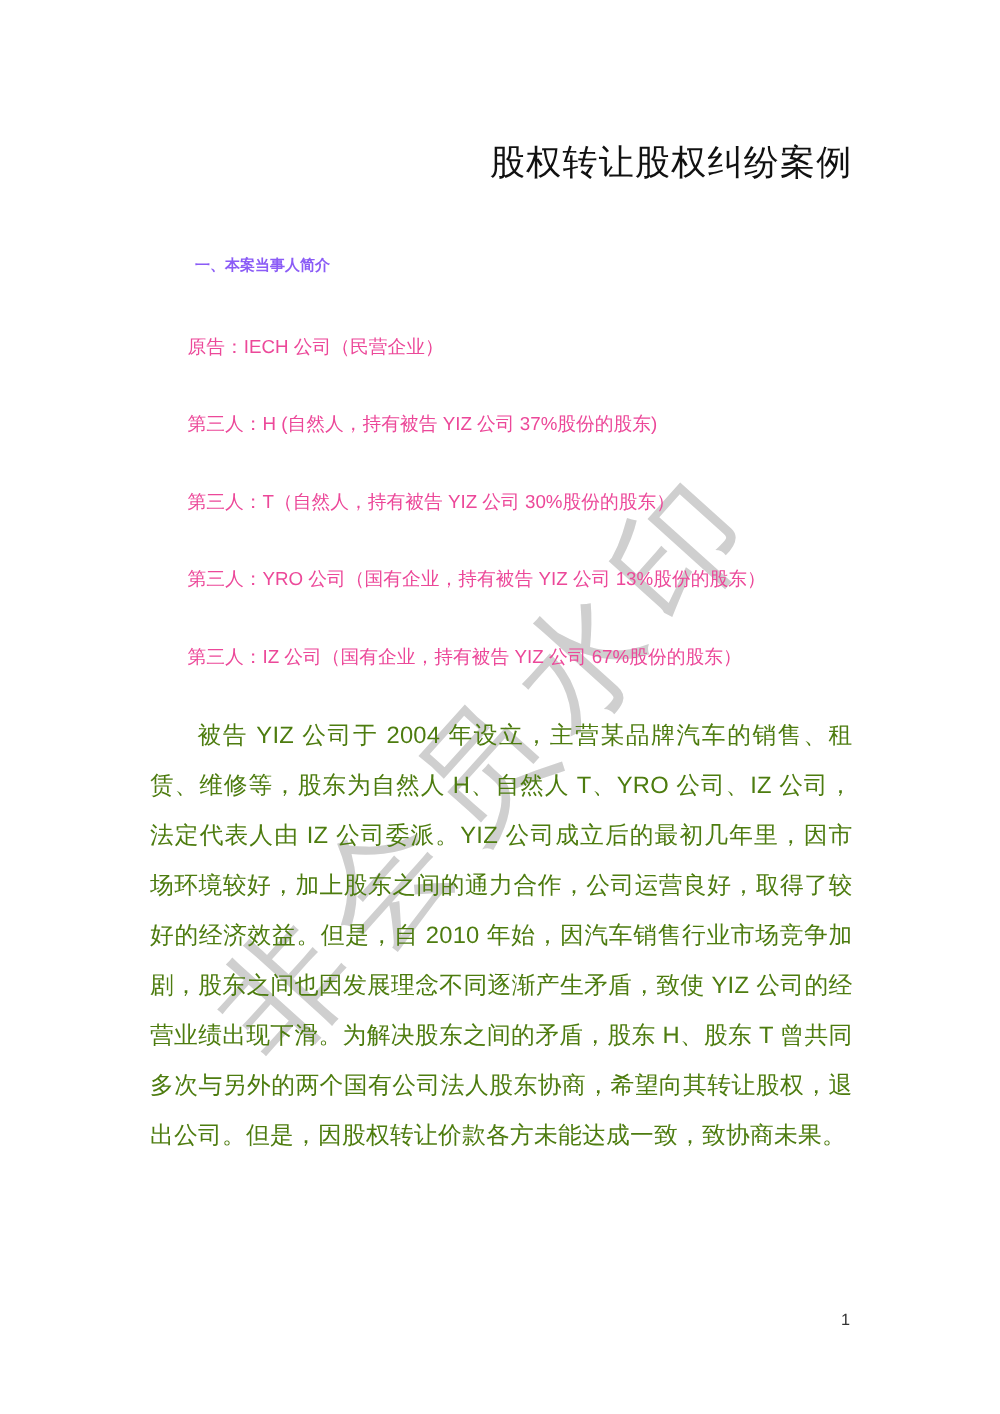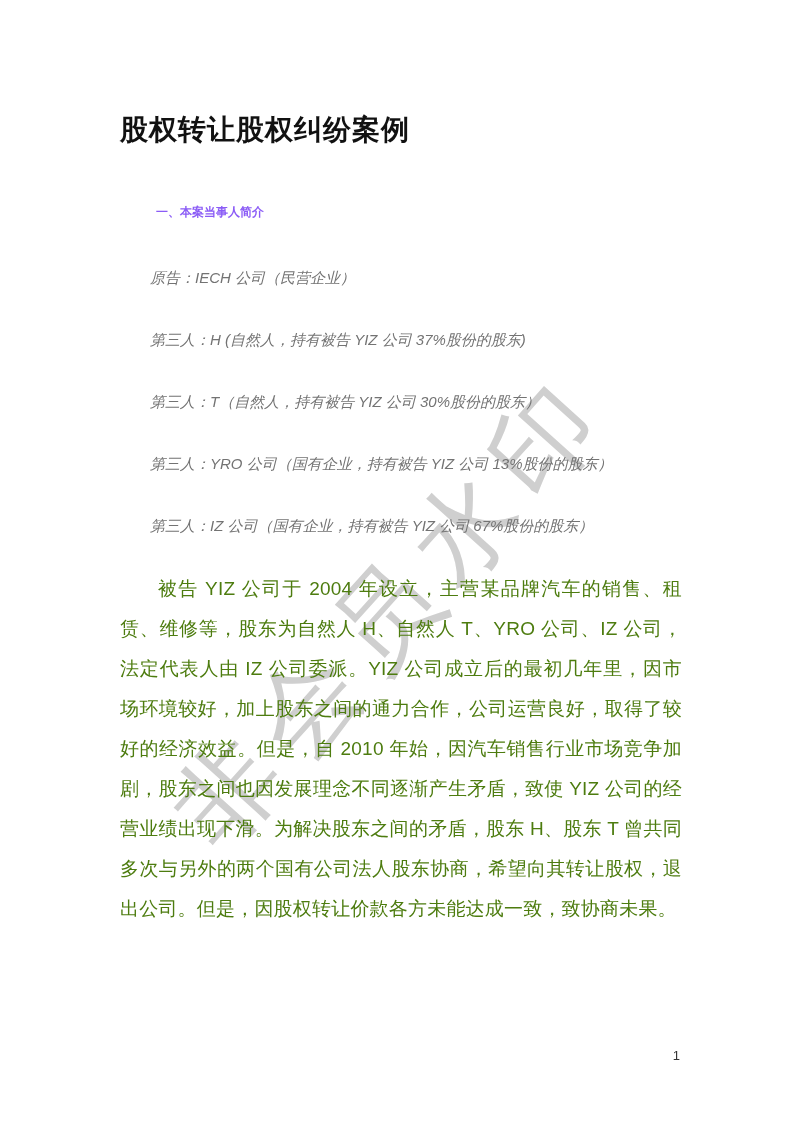--- a/index.html
+++ b/index.html
@@ -32,44 +32,43 @@
     user-select: none;
   }
   .content {
     position: relative;
     z-index: 1;
     margin: 0 118px 0 120px;
   }
   .doc-title {
     margin: 0;
     padding-top: 114px;
-    text-align: left;
+    text-align: right;
     font-size: 28px;
     line-height: 32px;
-    font-weight: 700;
+    font-weight: 400;
     color: #111111;
     letter-spacing: 1px;
   }
   .section-heading {
     margin: 12px;
     font-size: 12px;
     line-height: 18px;
     font-weight: 700;
     color: #8b5cf6;
     padding-left: 2em;
   }
   .heading-1 { margin-top: 57px; }
   .heading-2 { margin-top: 44px; }
   .party-item {
     margin: 40px 0 0 0;
     font-size: 15px;
     line-height: 22px;
     padding-left: 2em;
-    color: #737373;
-    font-style: italic;
+    color: #ec4899;
   }
   .party-item.first { margin-top: 46px; }
   .body-para {
     margin: 32px 0 0 0;
     font-size: 19px;
     line-height: 40px;
     text-align: justify;
     text-align-last: left;
     text-indent: 2em;
     color: #4d7c0f;

